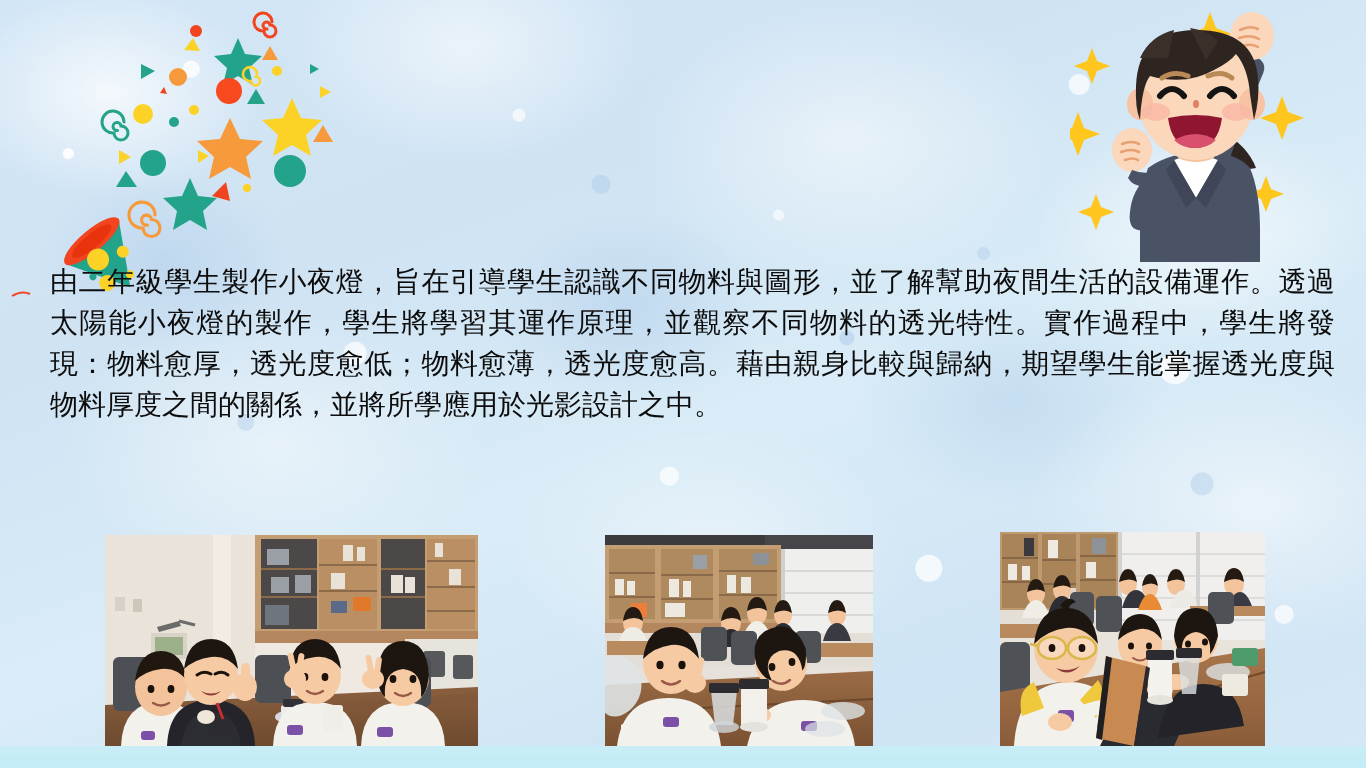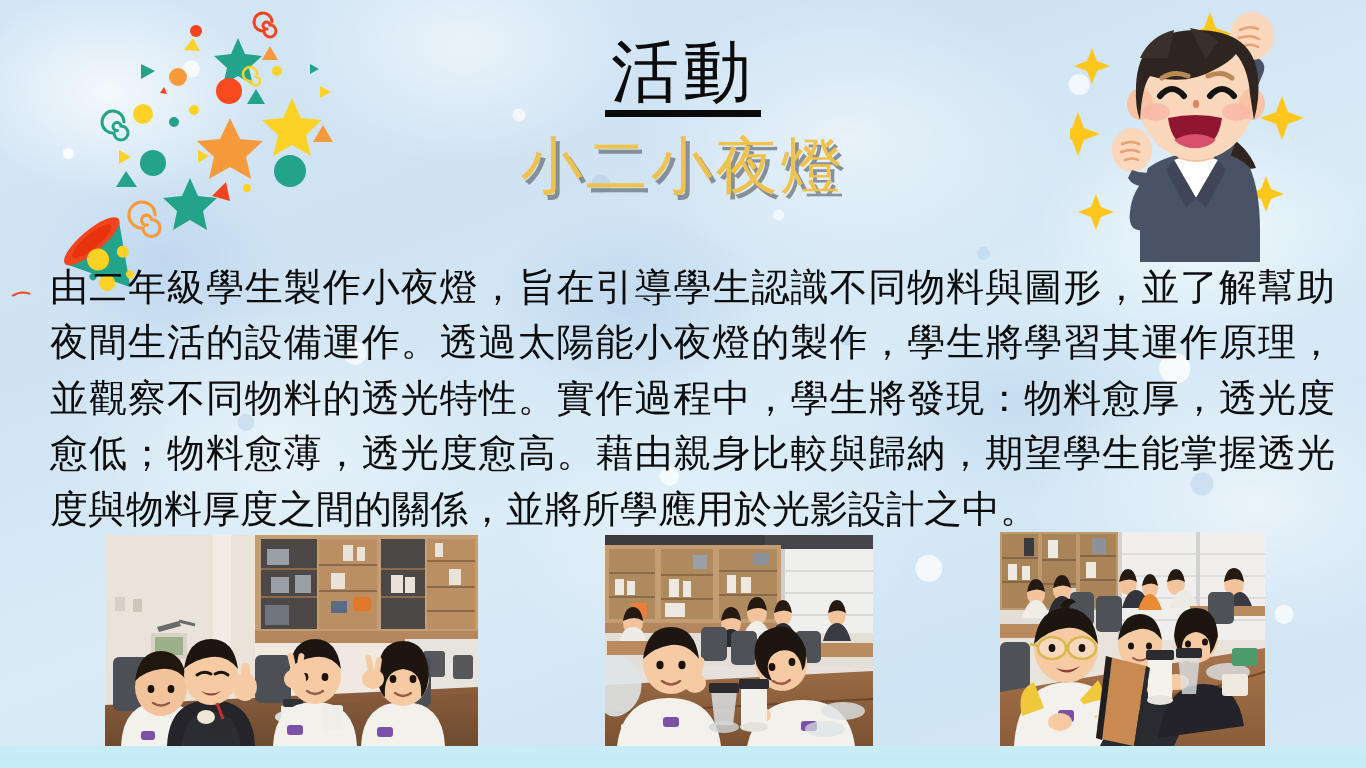--- a/index.html
+++ b/index.html
@@ -60,22 +60,22 @@
   #sub-title{
     margin-top:18px;
     font-family:"DejaVu Sans",sans-serif;
     font-size:62px;line-height:1.0;color:#f0c24c;letter-spacing:3px;font-weight:400;
     text-shadow:4px 5px 0 rgba(120,128,134,.85);
   }
 
   
   #body-text{
     position:absolute;left:50px;top:262px;width:1285px;
-    font-family:Liberation Mono, monospace;
-    font-size:38px;line-height:1.46;color:#0d0d0d;
+    font-family:Liberation Serif, serif;
+    font-size:28px;line-height:1.46;color:#0d0d0d;
     text-align:justify;text-justify:inter-character;
     letter-spacing:0px;
   }
 
   
   .photo{position:absolute;overflow:hidden;background:#cfcfcf;}
   #photo-1{left:105px;top:535px;width:373px;height:211px;}
   #photo-2{left:605px;top:535px;width:268px;height:211px;}
   #photo-3{left:1000px;top:532px;width:265px;height:214px;}
   .photo svg{display:block;width:100%;height:100%;}
@@ -204,24 +204,20 @@
       <ellipse cx="86" cy="112" rx="14" ry="9" fill="#f8b8a6" opacity=".85"></ellipse>
       <ellipse cx="166" cy="112" rx="14" ry="9" fill="#f8b8a6" opacity=".85"></ellipse>
 
       <ellipse cx="126" cy="104" rx="3" ry="4" fill="#e07f63"></ellipse>
 
       <path d="M98 118 q28 -6 54 0 q-4 30 -27 30 q-23 0 -27 -30 z" fill="#8f1531"></path>
       <path d="M104 140 q22 -12 42 0 q-8 8 -21 8 q-13 0 -21 -8 z" fill="#d94f6e"></path>
     </svg>
   </div>
 
-  <div id="title-block">
-    <div id="main-title">活動</div>
-    <div id="sub-title">小二小夜燈</div>
-  </div>
 
   <div id="body-text">由二年級學生製作小夜燈，旨在引導學生認識不同物料與圖形，並了解幫助夜間生活的設備運作。透過太陽能小夜燈的製作，學生將學習其運作原理，並觀察不同物料的透光特性。實作過程中，學生將發現：物料愈厚，透光度愈低；物料愈薄，透光度愈高。藉由親身比較與歸納，期望學生能掌握透光度與物料厚度之間的關係，並將所學應用於光影設計之中。</div>
 
   <div class="photo" id="photo-1">
     <svg viewBox="0 0 373 211" xmlns="http://www.w3.org/2000/svg">
       <defs>
         <linearGradient id="wallG" x1="0" y1="0" x2="0" y2="1">
           <stop offset="0" stop-color="#efe9e1"></stop>
             <stop offset="1" stop-color="#e2dbd2"></stop>
         </linearGradient>

